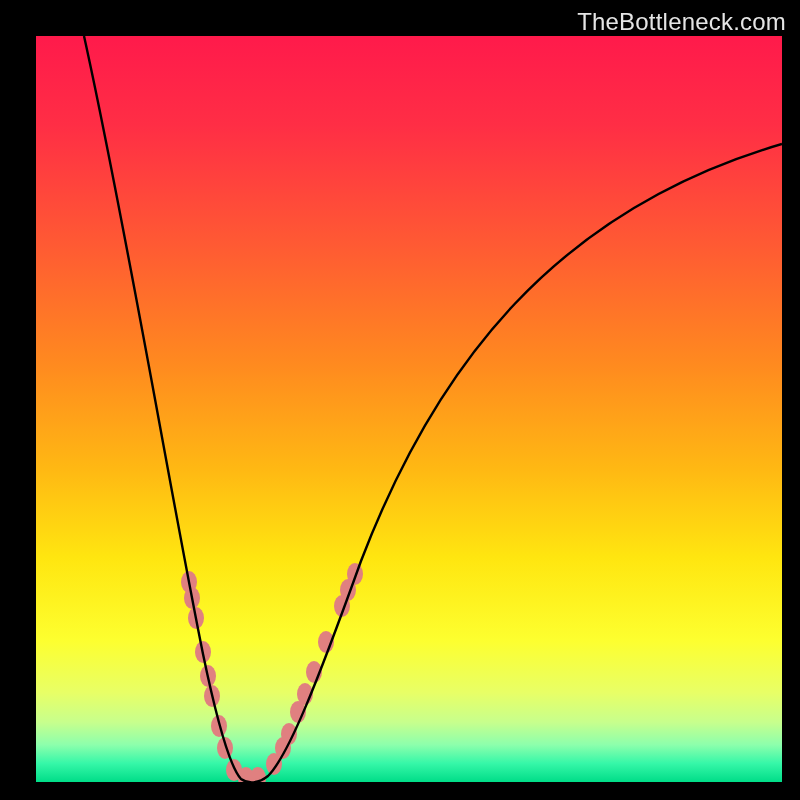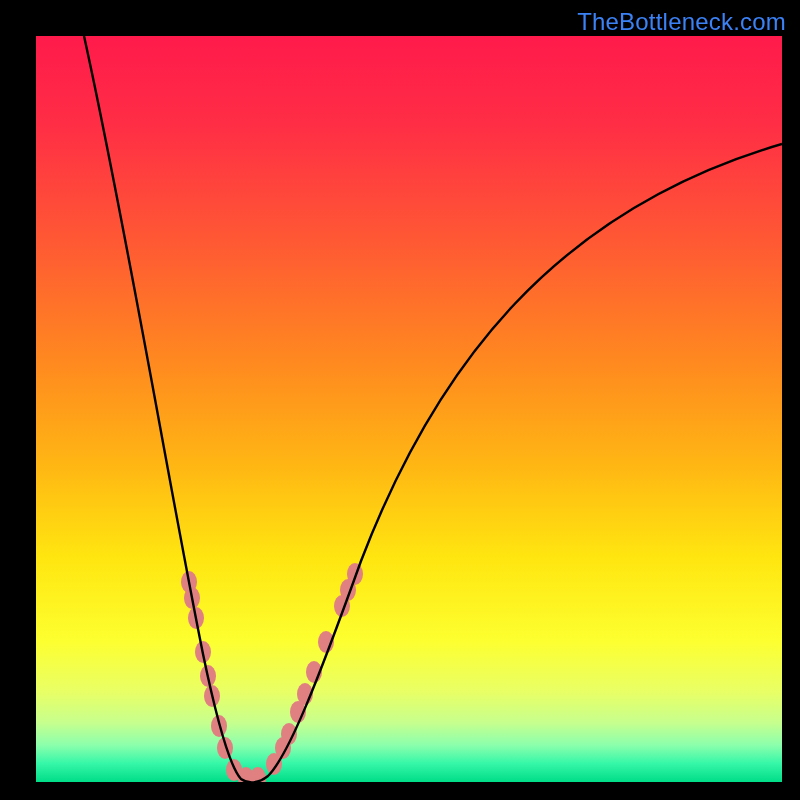--- a/index.html
+++ b/index.html
@@ -31,21 +31,21 @@
     position: absolute;
     left: 0;
     top: 0;
     width: 746px;
     height: 746px;
   }
   .watermark {
     position: absolute;
     top: 8px;
     right: 14px;
-    color: #3b82f6;
+    color: #e5e5e5;
     font-size: 24px;
     letter-spacing: 0.2px;
     font-weight: 400;
   }
   svg.curve {
     position: absolute;
     left: 0;
     top: 0;
     width: 746px;
     height: 746px;

